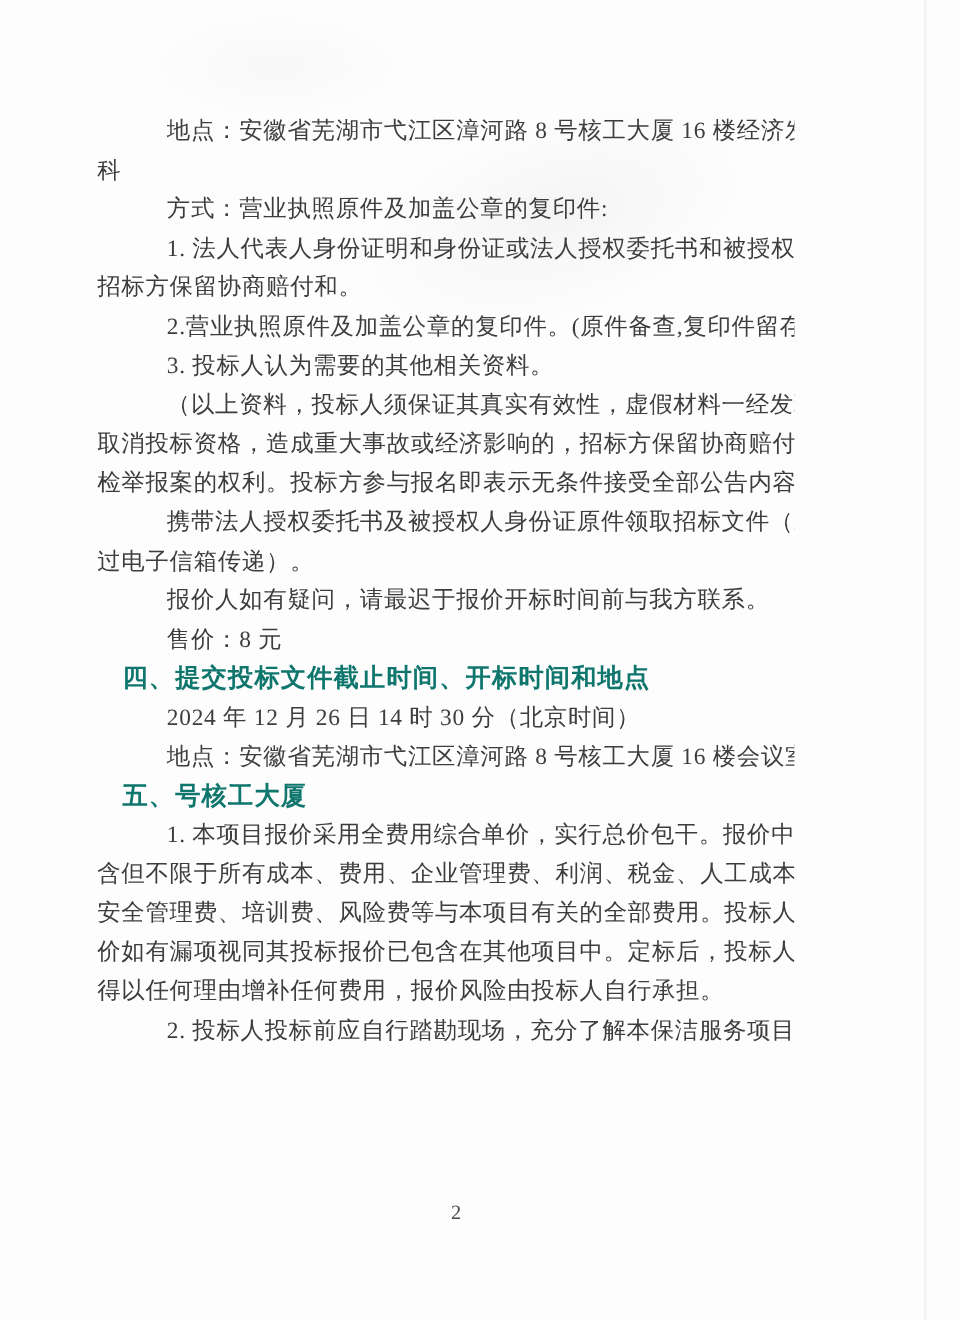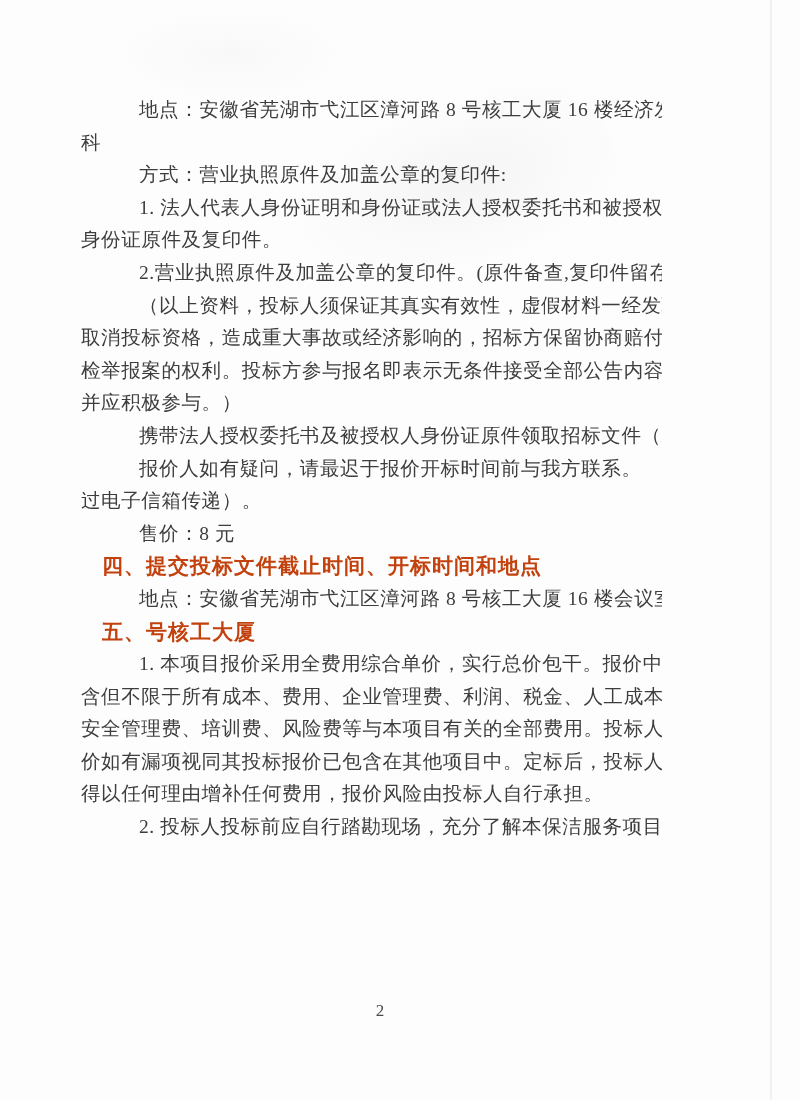--- a/index.html
+++ b/index.html
@@ -33,21 +33,21 @@
   }
   .line.indent {
     padding-left: 58px;
   }
   .line.heading {
     padding-left: 21px;
     font-family: "Liberation Sans", "DejaVu Sans", sans-serif;
     font-weight: bold;
     font-size: 21px;
     letter-spacing: 1px;
-    color: #c2410c;
+    color: #0f766e;
   }
   .line.justify {
     text-align: justify;
     text-align-last: justify;
     text-justify: distribute;
   }
   .pagenum {
     position: absolute;
     top: 996px;
     left: 81px;
@@ -94,31 +94,32 @@
 <div class="sheet">
   <div class="smudge-b"></div>
   <div class="smudge-a"></div>
   <div class="scanline"></div>
 
   <div class="textblock">
       <div class="line indent justify">地点：安徽省芜湖市弋江区漳河路 8 号核工大厦 16 楼经济发展</div>
       <div class="line flush">科</div>
       <div class="line indent">方式：营业执照原件及加盖公章的复印件:</div>
       <div class="line indent justify">1. 法人代表人身份证明和身份证或法人授权委托书和被授权人</div>
-      <div class="line flush">身份证原件及复印件。</div>
+      <div class="line flush">招标方保留协商赔付和。</div>
       <div class="line indent justify">2.营业执照原件及加盖公章的复印件。(原件备查,复印件留存)</div>
+      <div class="line indent">3. 投标人认为需要的其他相关资料。</div>
       <div class="line indent justify">（以上资料，投标人须保证其真实有效性，虚假材料一经发现，</div>
       <div class="line flush justify">取消投标资格，造成重大事故或经济影响的，招标方保留协商赔付和</div>
       <div class="line flush justify">检举报案的权利。投标方参与报名即表示无条件接受全部公告内容，</div>
-      <div class="line flush">并应积极参与。）</div>
       <div class="line indent justify">携带法人授权委托书及被授权人身份证原件领取招标文件（或通</div>
+      <div class="line flush">过电子信箱传递）。</div>
       <div class="line indent">报价人如有疑问，请最迟于报价开标时间前与我方联系。</div>
-      <div class="line flush">过电子信箱传递）。</div>
       <div class="line indent">售价：8 元</div>
       <div class="line heading">四、提交投标文件截止时间、开标时间和地点</div>
+      <div class="line indent">2024 年 12 月 26 日 14 时 30 分（北京时间）</div>
       <div class="line indent">地点：安徽省芜湖市弋江区漳河路 8 号核工大厦 16 楼会议室</div>
       <div class="line heading">五、号核工大厦</div>
       <div class="line indent justify">1. 本项目报价采用全费用综合单价，实行总价包干。报价中包</div>
       <div class="line flush justify">含但不限于所有成本、费用、企业管理费、利润、税金、人工成本、</div>
       <div class="line flush justify">安全管理费、培训费、风险费等与本项目有关的全部费用。投标人报</div>
       <div class="line flush justify">价如有漏项视同其投标报价已包含在其他项目中。定标后，投标人不</div>
       <div class="line flush">得以任何理由增补任何费用，报价风险由投标人自行承担。</div>
       <div class="line indent justify">2. 投标人投标前应自行踏勘现场，充分了解本保洁服务项目的</div>
     </div>
 

